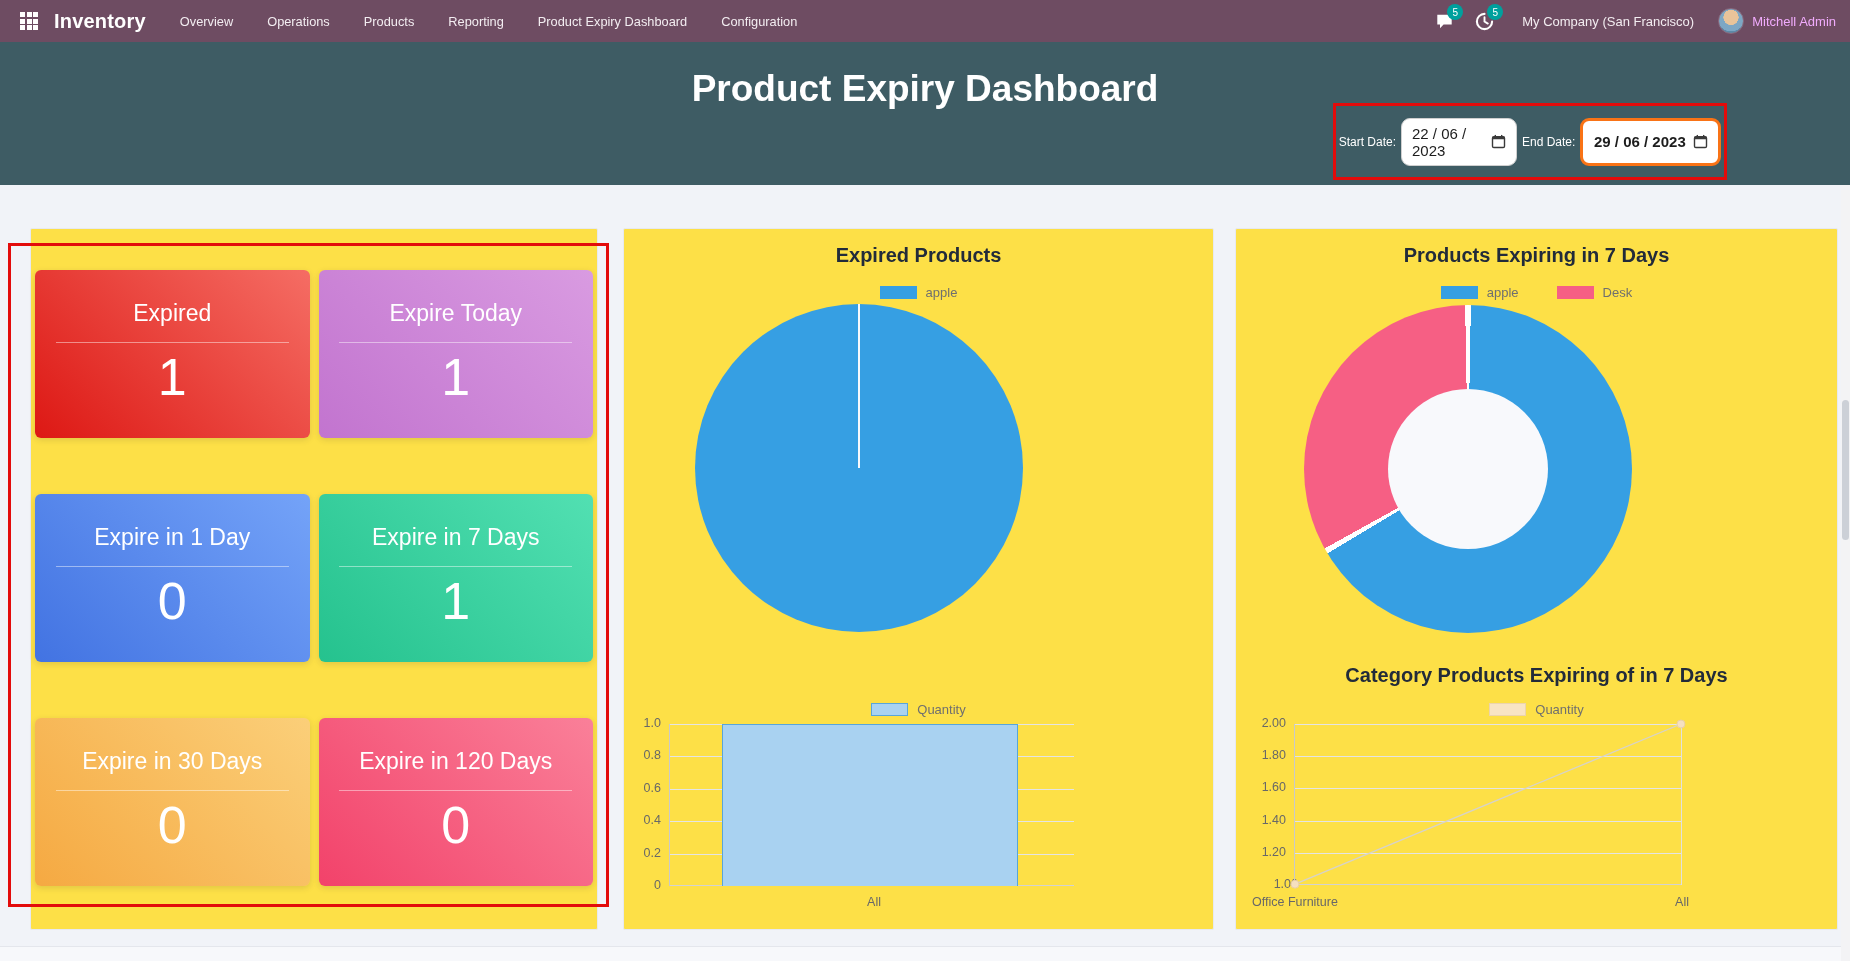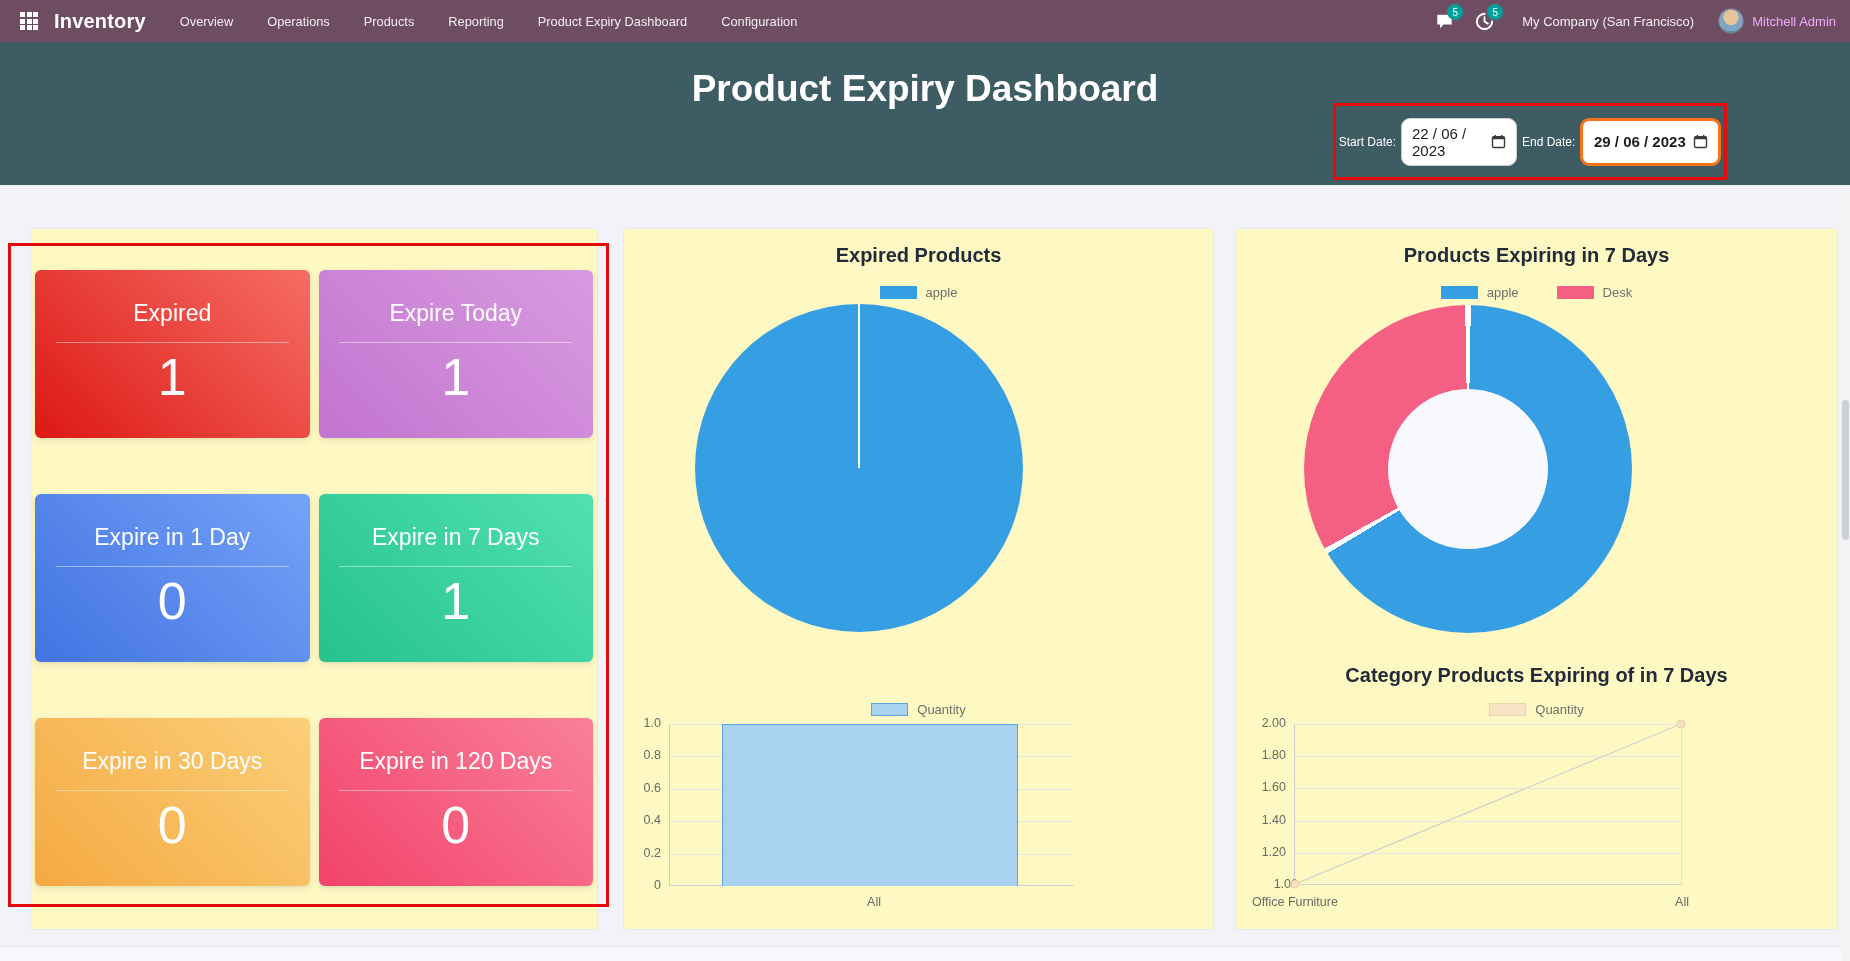--- a/index.html
+++ b/index.html
@@ -30,21 +30,21 @@
   .date-annotation { position:absolute; left:1333px; top:61px; width:394px; height:77px;
                      border:3px solid #e30b0b; display:flex; align-items:center; justify-content:center; gap:5px; }
   .date-label { color:#fff; font-size:12px; white-space:nowrap; }
   .datebox { background:#fff; border-radius:9px; height:48px; display:flex; align-items:center; justify-content:center;
              gap:7px; padding:16px 10px; font-size:15px; color:#1d1d1d; cursor:text; }
   .datebox.start { width:116px; border:1px solid #cfcfcf; }
   .datebox.end   { width:141px; border:3px solid #f97316;font-weight:bold; }
   .cal-ic { width:15px; height:15px; flex:0 0 auto; }
 
   
-  .panel { position:absolute; top:228px; height:702px; background:#fef9c3; border:1px solid #e7e9f0; border-radius:2px; }
+  .panel { position:absolute; top:228px; height:702px; background:#fde047; border:1px solid #e7e9f0; border-radius:2px; }
   .panel-left  { left:30px;   width:568px; }
   .panel-mid   { left:623px;  width:591px; }
   .panel-right { left:1235px; width:603px; }
   .annotation-box { position:absolute; border:3px solid #e30b0b; z-index:10; pointer-events:none; }
   .ann-tiles { left:8px; top:243px; width:601px; height:664px; }
 
   
   .tiles { position:absolute; inset:0; padding:41px 4px; display:grid;
            grid-template-columns:1fr 1fr; grid-auto-rows:168px; column-gap:9px; row-gap:56px; }
   .tile { border-radius:6px; color:#fff; text-align:center; cursor:pointer; box-shadow:0 2px 6px rgba(40,40,60,.14); }

